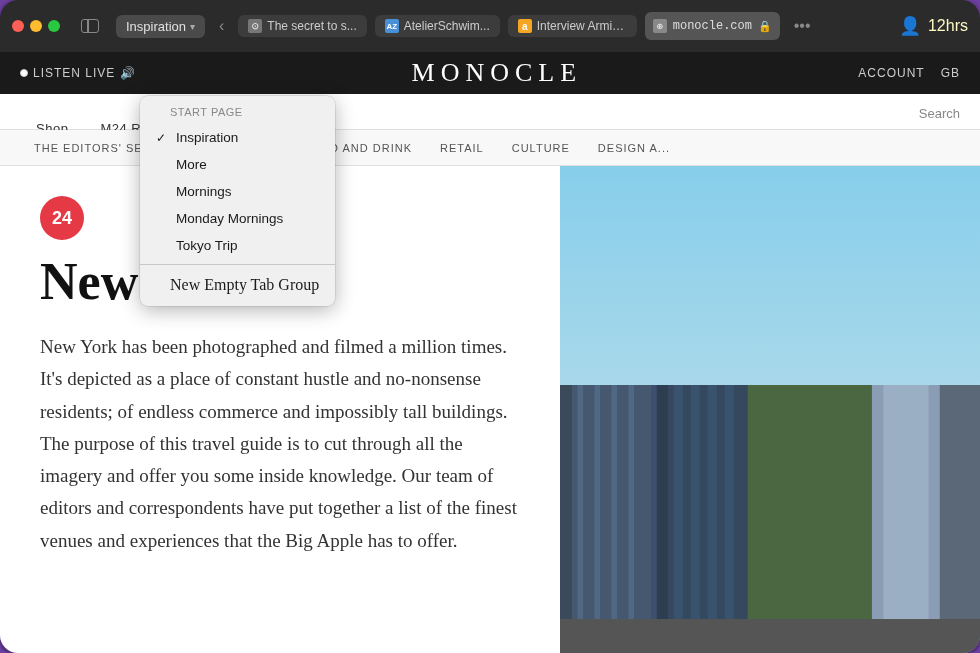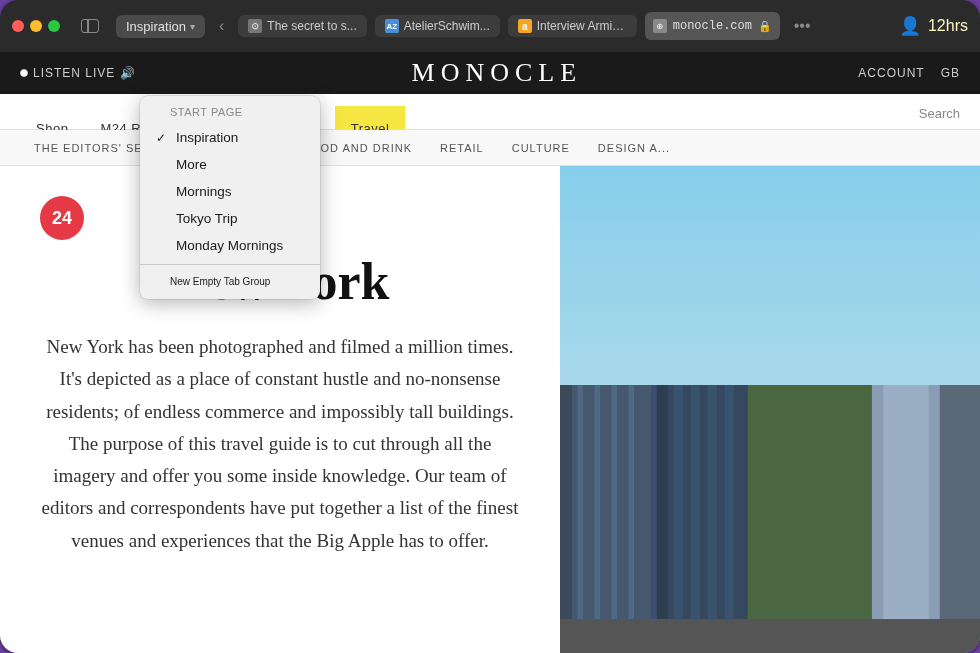--- a/index.html
+++ b/index.html
@@ -256,21 +256,20 @@
     .content-area {
       flex: 1;
       display: flex;
       overflow: hidden;
     }
 
     .content-left {
       width: 560px;
       padding: 30px 40px;
       overflow: hidden;
-      text-align: center;
     }
 
     .badge-circle {
       width: 44px;
       height: 44px;
       border-radius: 50%;
       background: #e63946;
       color: #fff;
       display: flex;
       align-items: center;
@@ -342,23 +341,24 @@
     }
 
     .dropdown-divider {
       height: 1px;
       background: #c8c8c8;
       margin: 5px 0;
     }
 
     .dropdown-new-group {
       padding: 6px 16px 6px 30px;
-      font-size: 10px;
+      font-size: 16px;
       color: #1a1a1a;
       cursor: pointer;
+      font-family: Liberation Serif, serif;
     }
 
     .dropdown-header {
       padding: 4px 16px 6px 30px;
       font-size: 11px;
       color: #888;
       text-transform: uppercase;
       letter-spacing: 0.5px;
     }
 
@@ -448,23 +448,20 @@
         <span>Shop</span>
       </div>
       <div class="nav-item">
         <span>M24 Radio</span>
       </div>
       <div class="nav-item">
         <span>Film</span>
       </div>
       <div class="nav-item">
         <span>Magazine</span>
-      </div>
-      <div class="nav-item active">
-        <span>Travel</span>
       </div>
       <div class="nav-search">
         <span>Search</span>
       </div>
     </div>
 
     <div class="monocle-subnav">
       <div class="subnav-item">
         <span>THE EDITORS' SELECTION</span>
       </div>
@@ -568,26 +565,26 @@
         <span>More</span>
       </div>
 
       <div class="dropdown-item">
         <span class="dropdown-checkmark"></span>
         <span>Mornings</span>
       </div>
 
       <div class="dropdown-item">
         <span class="dropdown-checkmark"></span>
-        <span>Tokyo Trip</span>
+        <span>Monday Mornings</span>
       </div>
 
       <div class="dropdown-item">
         <span class="dropdown-checkmark"></span>
-        <span>Monday Mornings</span>
+        <span>Tokyo Trip</span>
       </div>
 
       <div class="dropdown-divider"></div>
 
       <div class="dropdown-new-group">
         <span>New Empty Tab Group</span>
       </div>
     </div>
   </div>
 </div>

